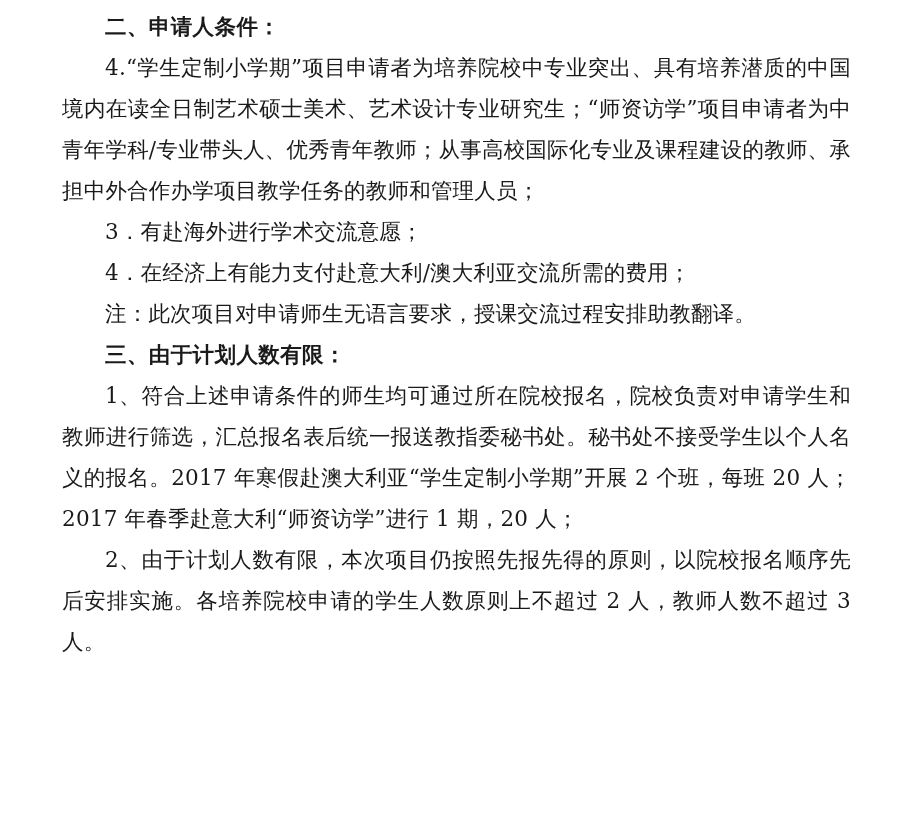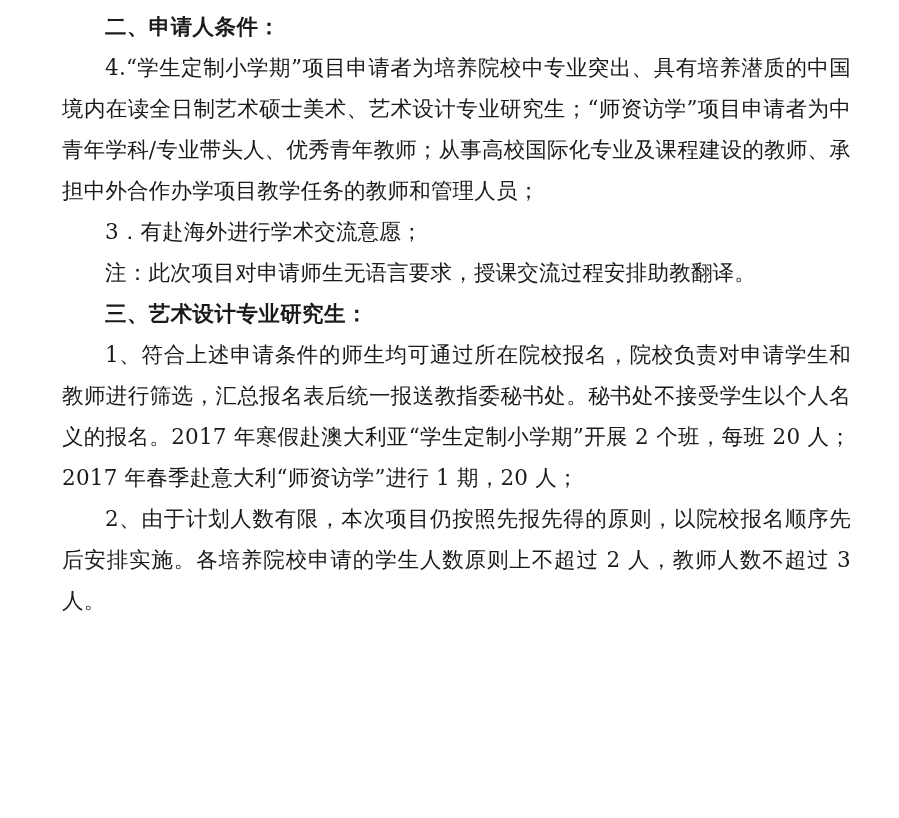--- a/index.html
+++ b/index.html
@@ -40,17 +40,18 @@
     text-indent: 2em;
   }
 </style>
 </head>
 <body>
 
 <div class="page">
   <p class="heading indent2">二、申请人条件：</p>
   <p class="para indent2">4.“学生定制小学期”项目申请者为培养院校中专业突出、具有培养潜质的中国境内在读全日制艺术硕士美术、艺术设计专业研究生；“师资访学”项目申请者为中青年学科/专业带头人、优秀青年教师；从事高校国际化专业及课程建设的教师、承担中外合作办学项目教学任务的教师和管理人员；</p>
   <p class="para indent2">3．有赴海外进行学术交流意愿；</p>
+  <p class="para indent2">4．在经济上有能力支付赴意大利/澳大利亚交流所需的费用；</p>
   <p class="para indent2">注：此次项目对申请师生无语言要求，授课交流过程安排助教翻译。</p>
-  <p class="heading indent2">三、艺术设计专业研究生：</p>
+  <p class="heading indent2">三、由于计划人数有限：</p>
   <p class="para indent2">1、符合上述申请条件的师生均可通过所在院校报名，院校负责对申请学生和教师进行筛选，汇总报名表后统一报送教指委秘书处。秘书处不接受学生以个人名义的报名。2017 年寒假赴澳大利亚“学生定制小学期”开展 2 个班，每班 20 人；2017 年春季赴意大利“师资访学”进行 1 期，20 人；</p>
   <p class="para indent2">2、由于计划人数有限，本次项目仍按照先报先得的原则，以院校报名顺序先后安排实施。各培养院校申请的学生人数原则上不超过 2 人，教师人数不超过 3 人。</p>
 </div>
 
 </body></html>

